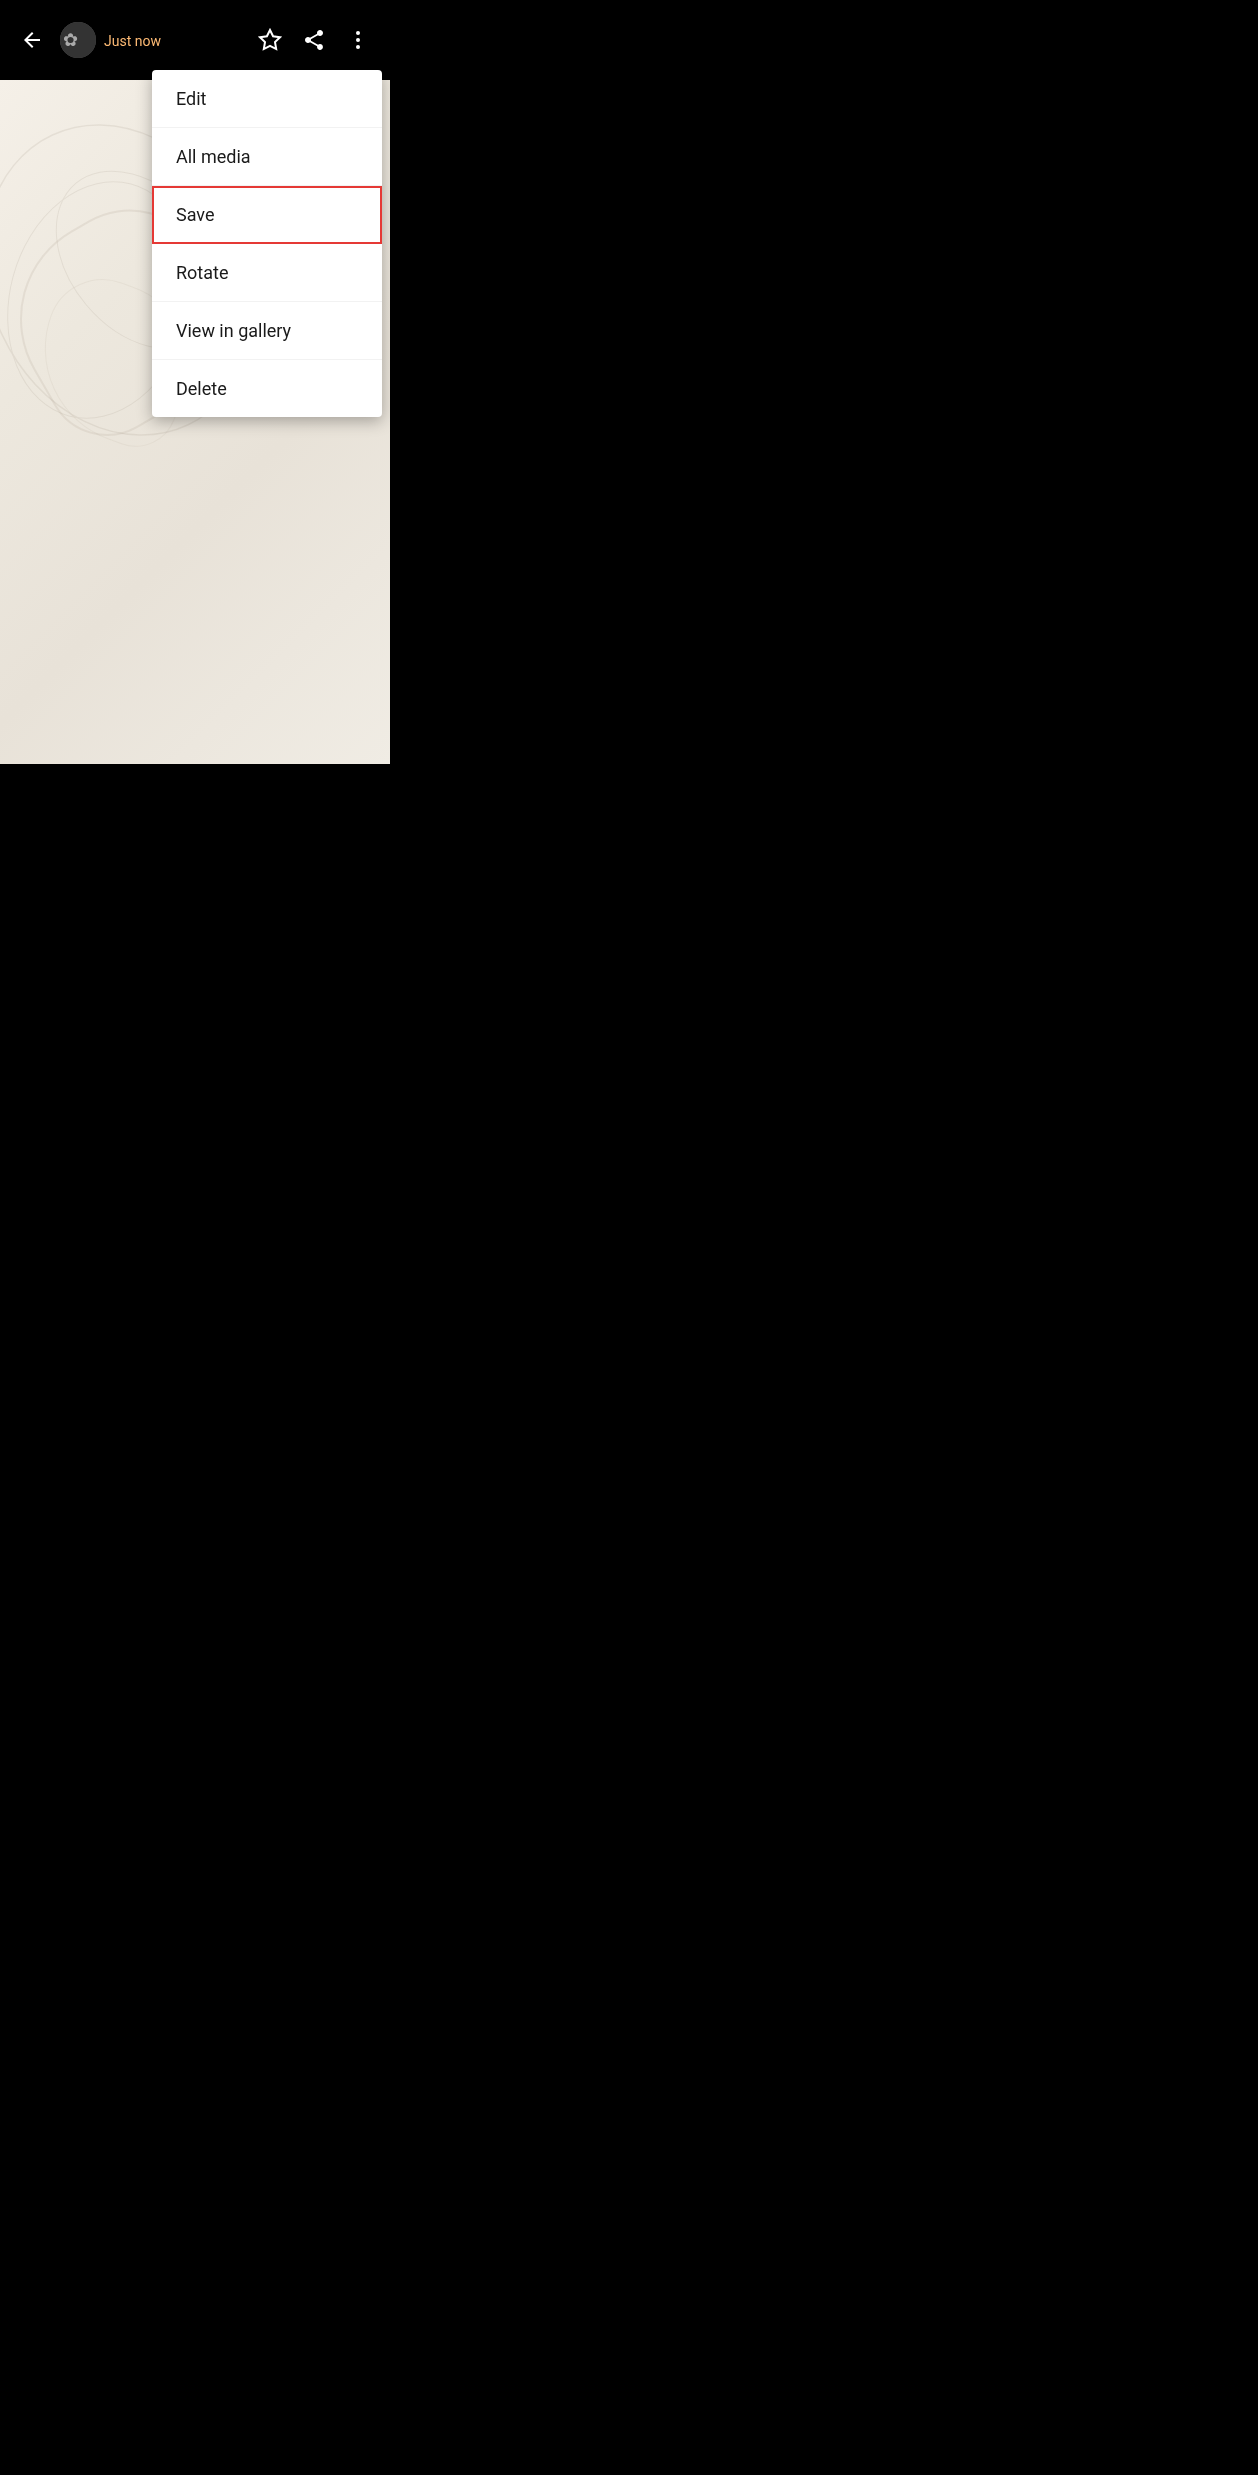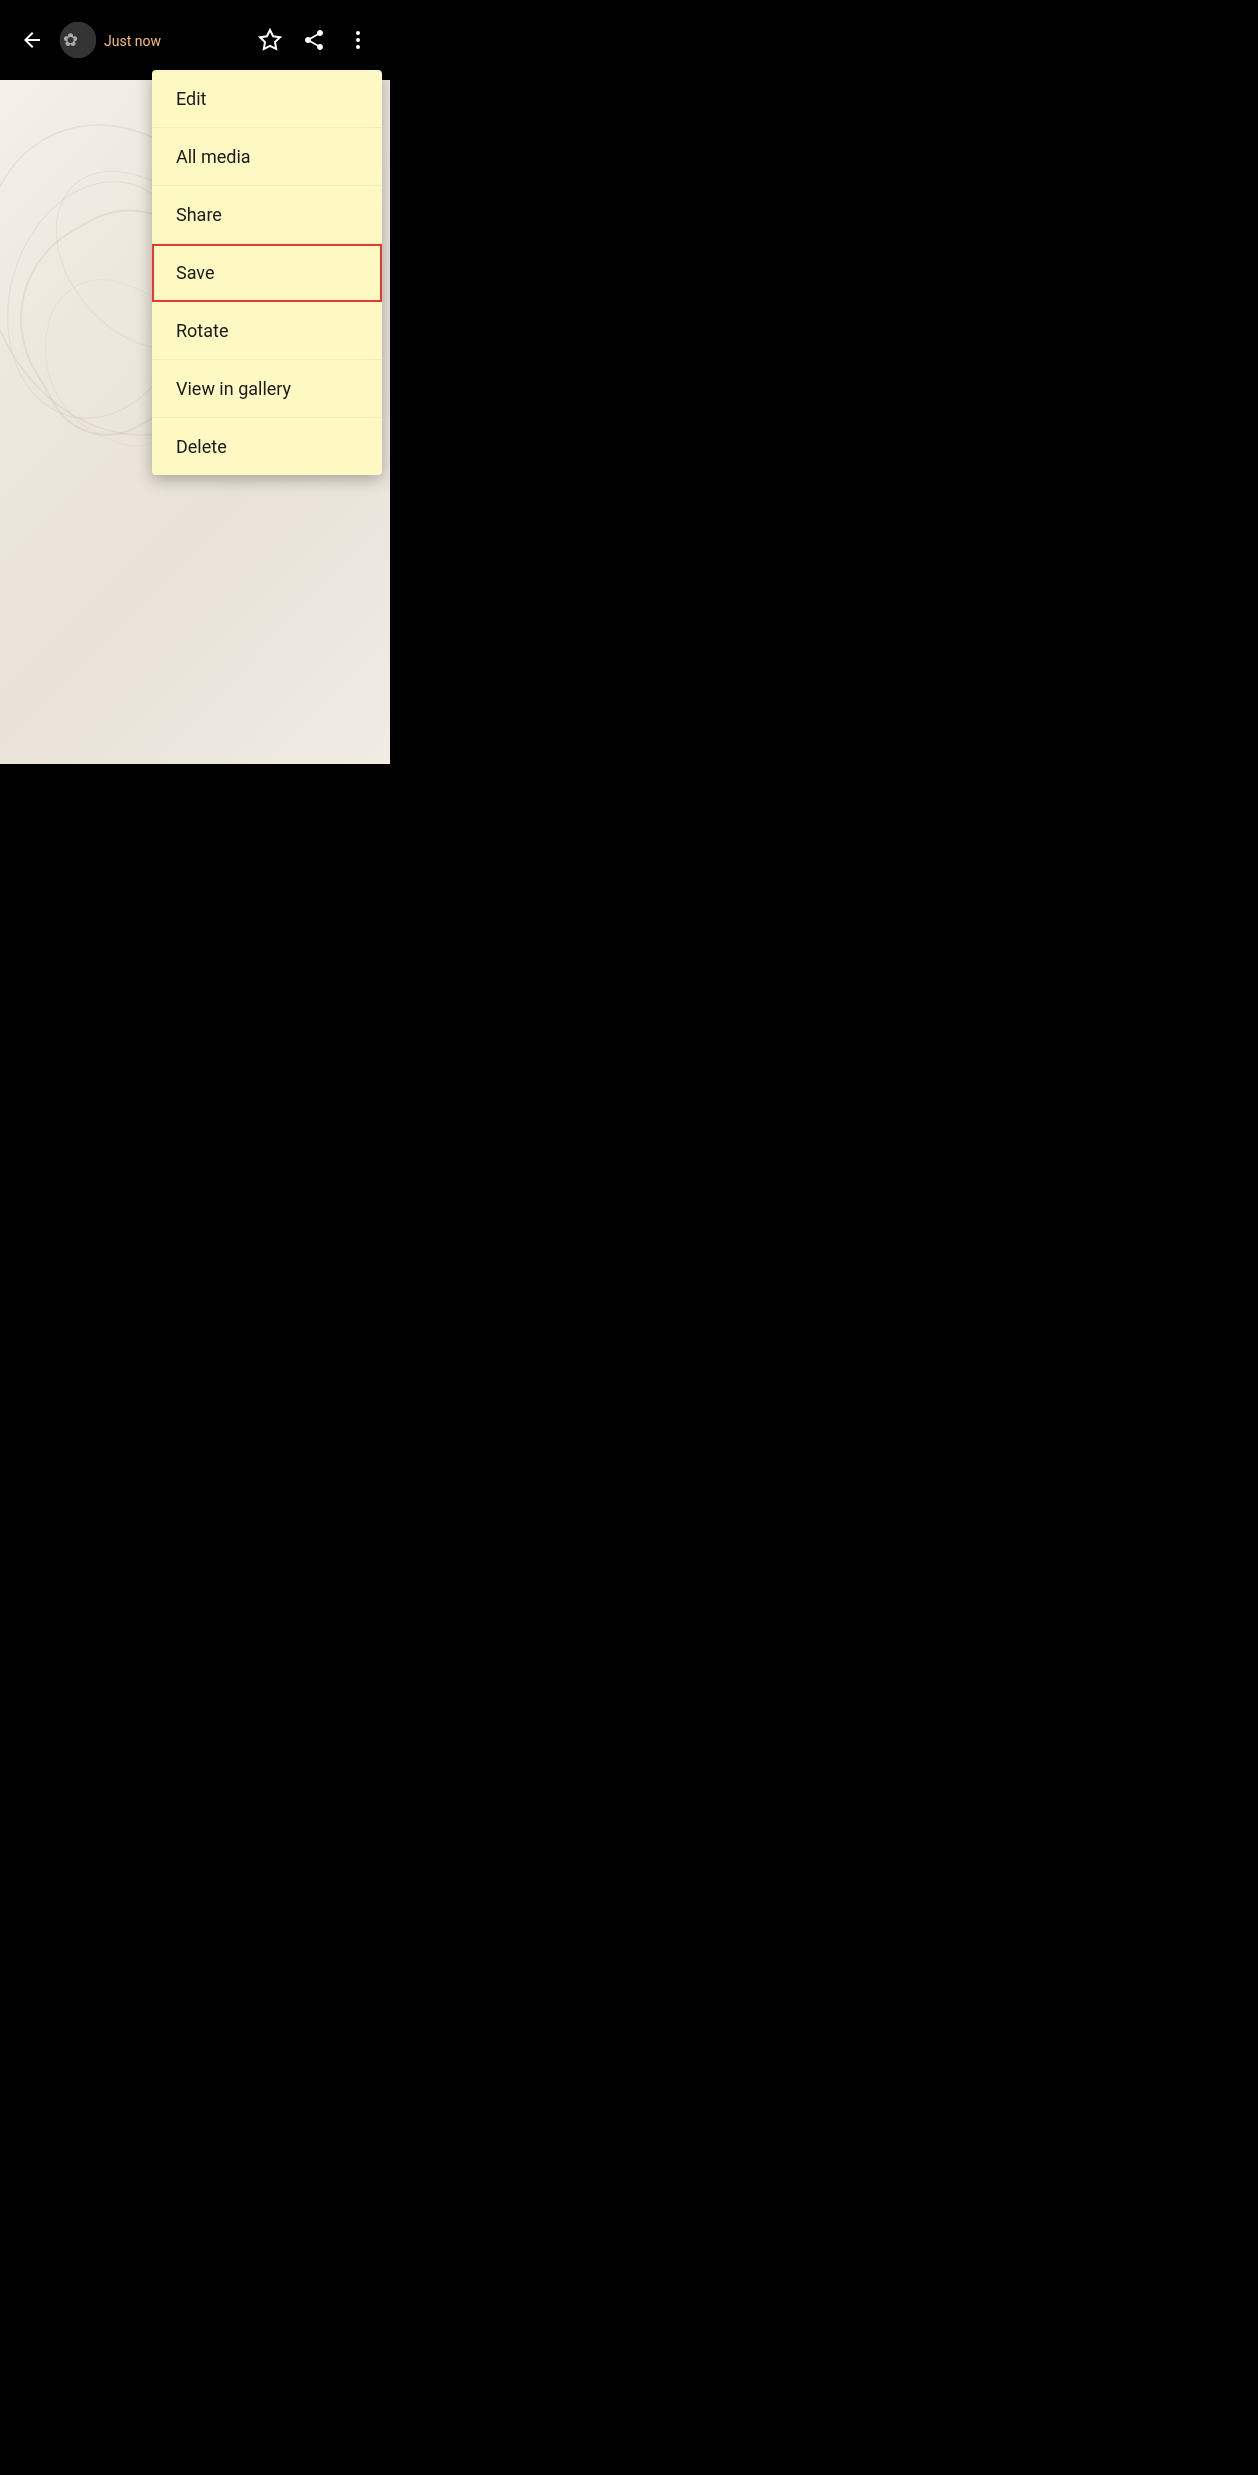--- a/index.html
+++ b/index.html
@@ -142,21 +142,21 @@
       height: 80px;
       background: #000;
     }
 
     
     .dropdown-menu {
       position: absolute;
       top: 70px;
       right: 8px;
       width: 230px;
-      background: #fef9c3;
+      background: #ffffff;
       border-radius: 4px;
       box-shadow: 0 4px 16px rgba(0,0,0,0.3);
       z-index: 100;
       overflow: hidden;
     }
 
     .menu-item {
       display: flex;
       align-items: center;
       justify-content: space-between;
@@ -256,23 +256,20 @@
 
 <div class="bottom-bar"></div>
 
 <div class="dropdown-menu">
   <div class="menu-item">
     <span>Edit</span>
   </div>
   <div class="menu-item">
     <span>All media</span>
   </div>
-  <div class="menu-item">
-    <span>Share</span>
-  </div>
   <div class="menu-item highlighted">
     <span>Save</span>
   </div>
   <div class="menu-item">
     <span>Rotate</span>
   </div>
   <div class="menu-item">
     <span>View in gallery</span>
   </div>
   <div class="menu-item">

